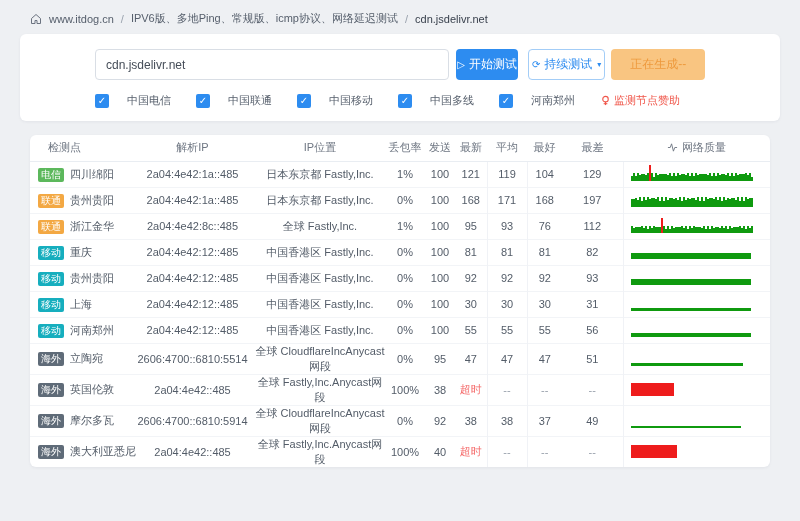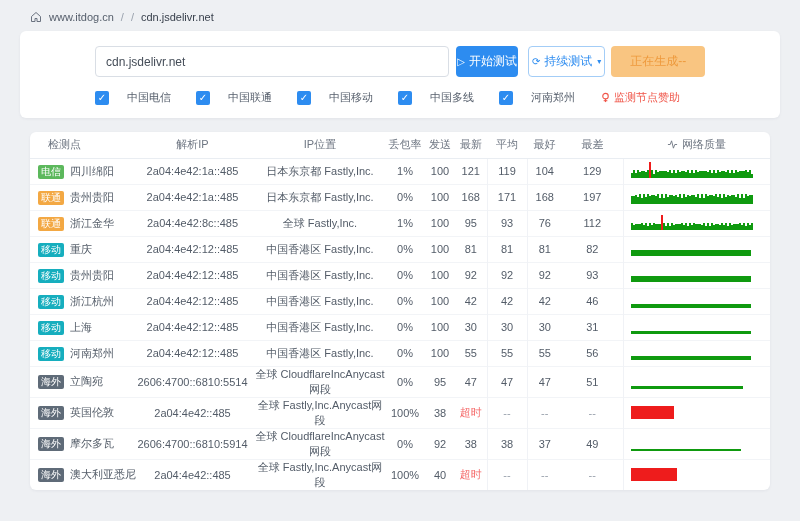--- a/index.html
+++ b/index.html
@@ -64,20 +64,21 @@
 </style>
 </head>
 <body>
 
 <div class="breadcrumb">
   <svg class="home-ic" viewBox="0 0 24 24" fill="none" stroke="#6b7380" stroke-width="2">
       <path d="M3 11 L12 3 L21 11 V21 H14 V15 H10 V21 H3 Z"></path>
     </svg>
   <a>www.itdog.cn</a>
   <span class="sep">/</span>
+  <a>IPV6版、多地Ping、常规版、icmp协议、网络延迟测试</a>
   <span class="sep">/</span>
   <span class="last">cdn.jsdelivr.net</span>
 </div>
 
 <div class="card panel">
   <div class="panel-inner">
     <div class="test-row">
       <input class="host-input" type="text" value="cdn.jsdelivr.net" style="">
       <button class="btn btn-start">
         <span class="mini">▷</span>
@@ -408,36 +409,20 @@
           <td class="c-avg">92</td>
           <td>92</td>
           <td>93</td>
           <td class="c-quality">
             <div class="spark">
               <div class="bar" style="width: 94%; height: 6px; background: rgb(15, 154, 15); margin-bottom: 2px;"></div>
             </div>
           </td>
         </tr>
         <tr>
-          <td class="c-node"><span class="badge" style="background: rgb(22, 174, 190);">移动</span><span>浙江杭州</span></td>
-          <td>2a04:4e42:12::485</td>
-          <td>中国香港区 Fastly,Inc.</td>
-          <td>0%</td>
-          <td>100</td>
-          <td>42</td>
-          <td class="c-avg">42</td>
-          <td>42</td>
-          <td>46</td>
-          <td class="c-quality">
-            <div class="spark">
-              <div class="bar" style="width: 94%; height: 4px; background: rgb(15, 154, 15); margin-bottom: 2px;"></div>
-            </div>
-          </td>
-        </tr>
-        <tr>
           <td class="c-node"><span class="badge" style="background: rgb(22, 174, 190);">移动</span><span>上海</span></td>
           <td>2a04:4e42:12::485</td>
           <td>中国香港区 Fastly,Inc.</td>
           <td>0%</td>
           <td>100</td>
           <td>30</td>
           <td class="c-avg">30</td>
           <td>30</td>
           <td>31</td>
           <td class="c-quality">

